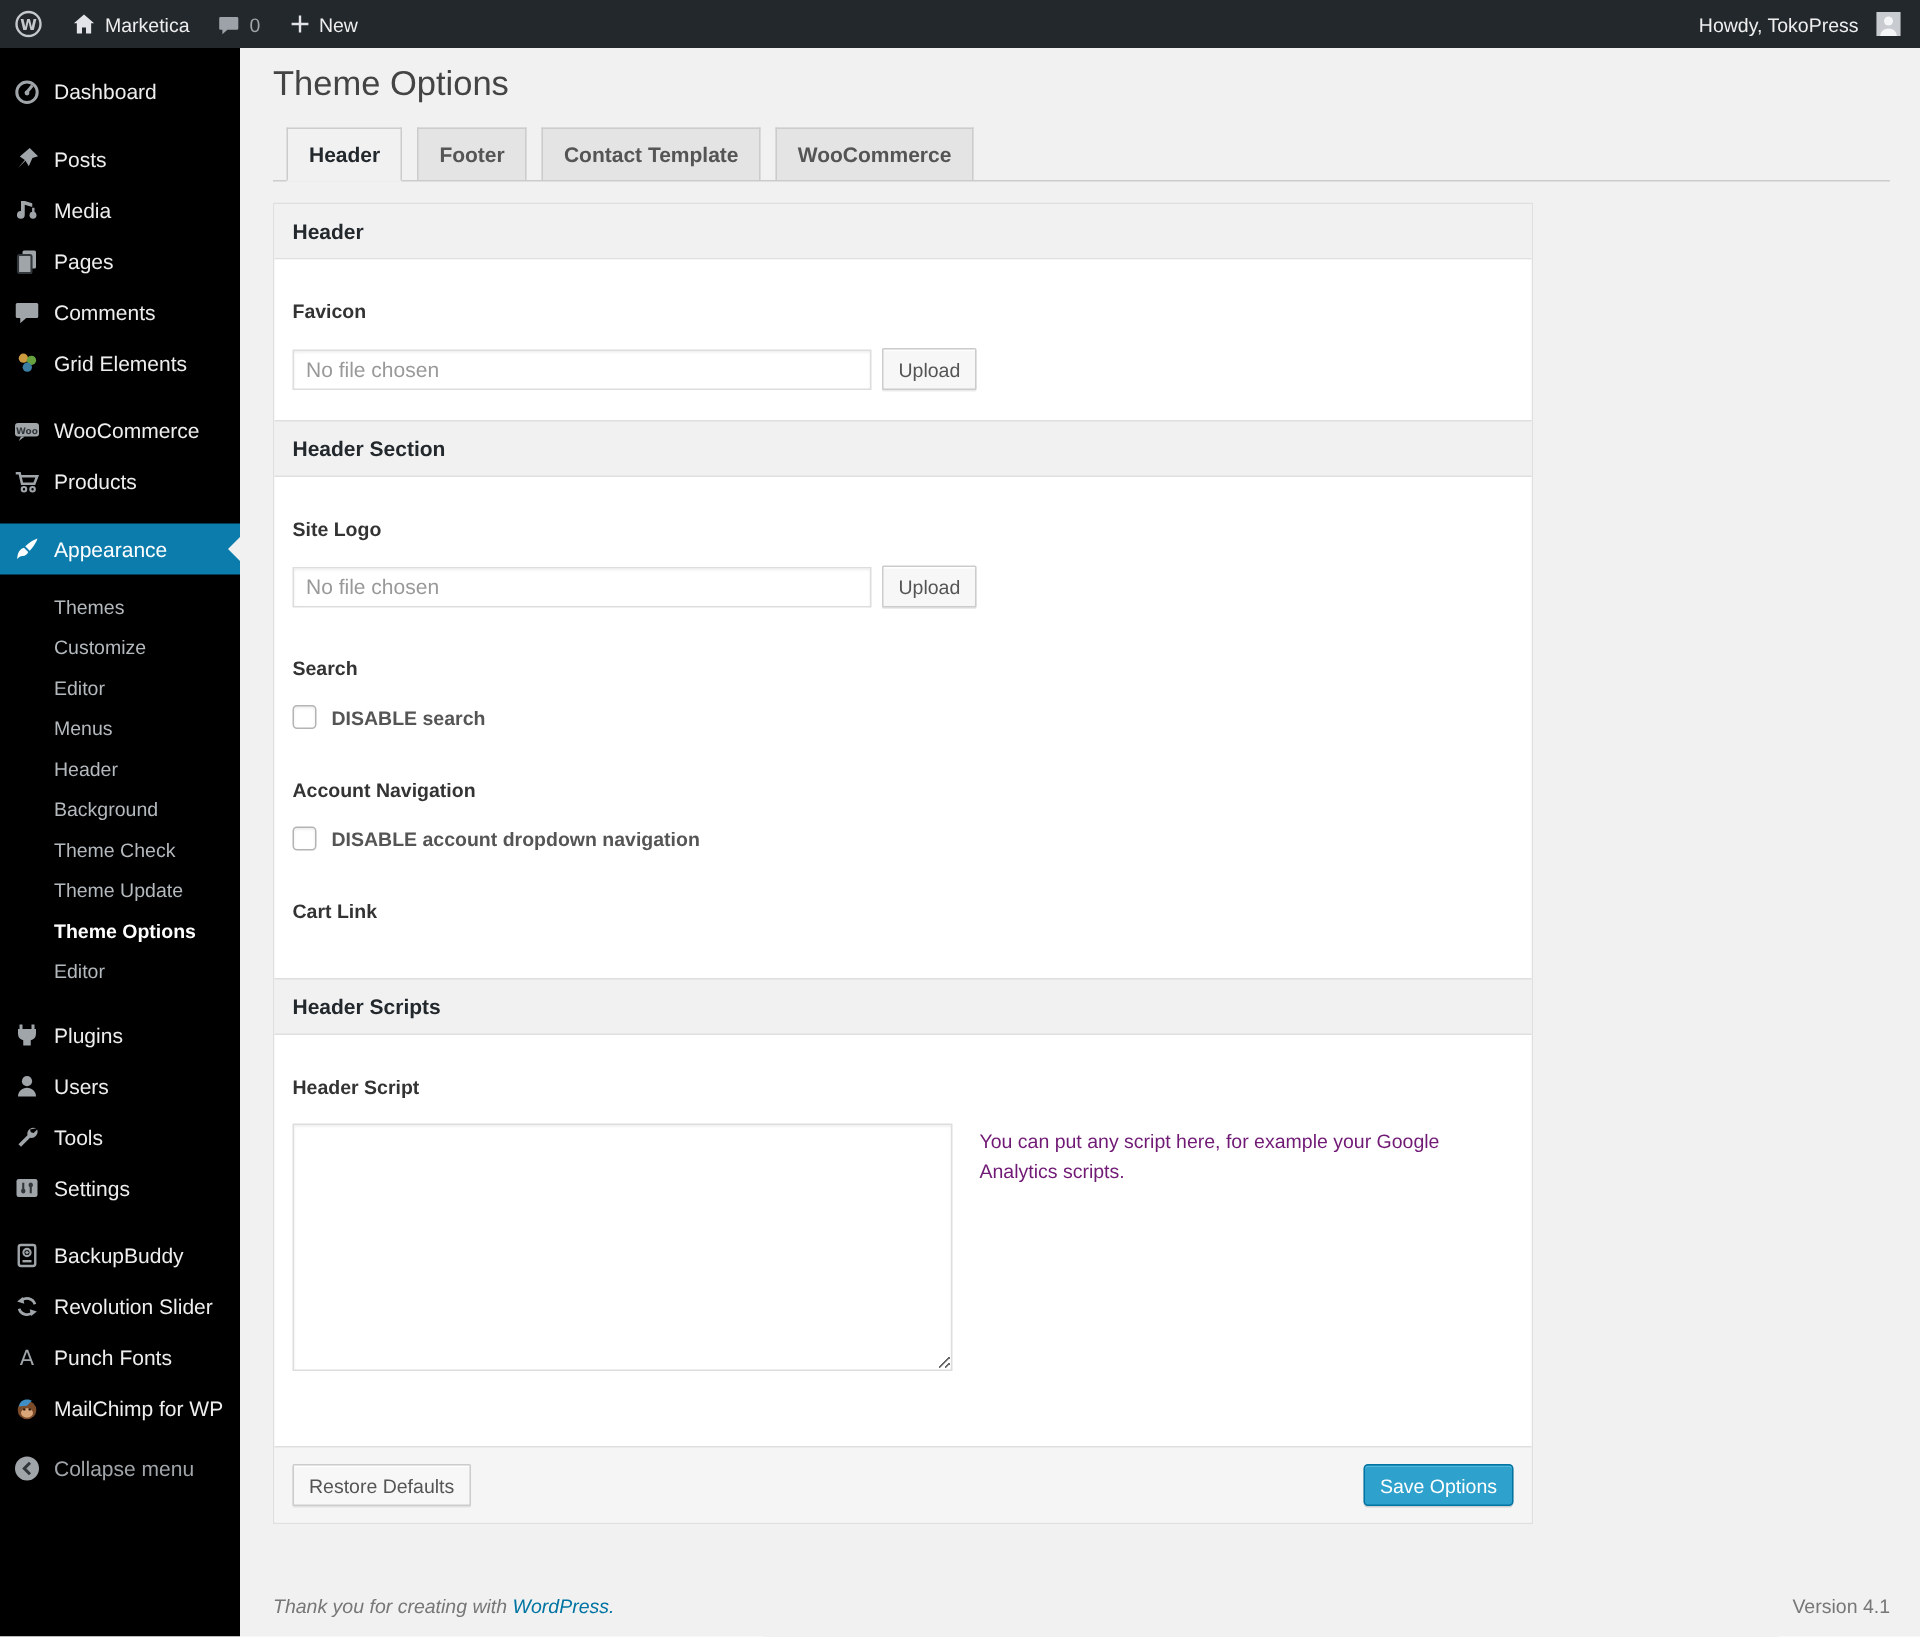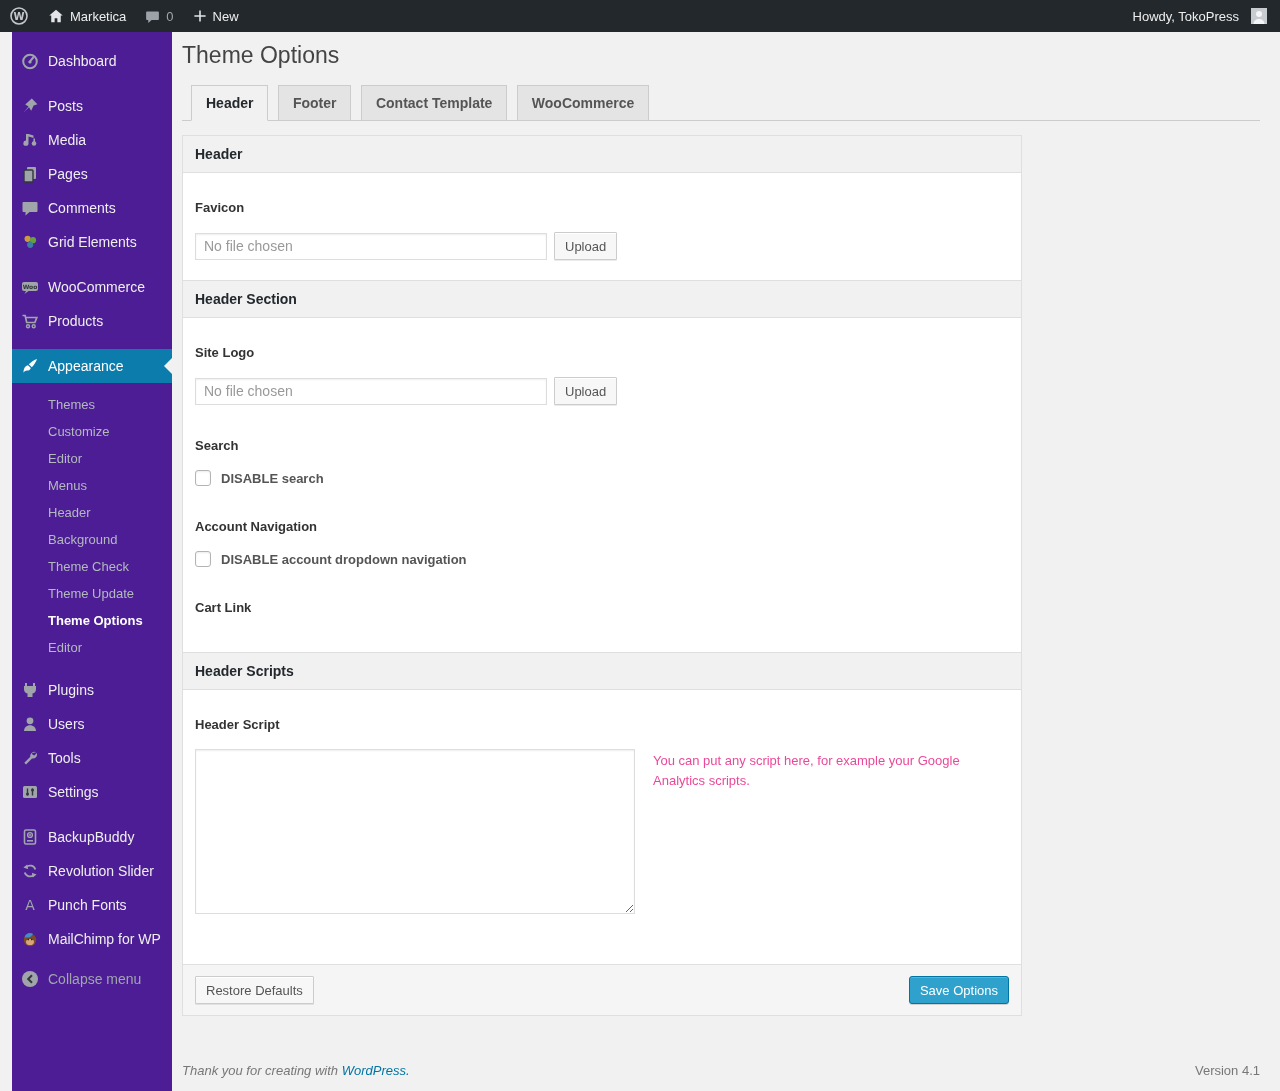--- a/index.html
+++ b/index.html
@@ -19,22 +19,22 @@
     display:flex; justify-content:space-between; align-items:stretch; z-index:20;
   }
   .ab-left, .ab-right { display:flex; align-items:stretch; }
   .ab-item { display:flex; align-items:center; gap:5px; padding:0 9px; cursor:pointer; }
   .ab-item .count { color:#a0a5aa; }
   .ab-item.howdy { padding-right:13px; color:#eee; }
   .avatar { width:16px; height:16px; margin-left:7px; background:#c8ccd0; overflow:hidden; display:block; }
 
   
   #sidebar {
-    position:absolute; top:32px; left:12px; bottom:0; width:160px;
-    background:#4c1d95; padding-top:12px; z-index:10;
+    position:absolute; top:32px; left:0; bottom:0; width:160px;
+    background:#000000; padding-top:12px; z-index:10;
   }
   .menu-item {
     position:relative; display:flex; align-items:center; height:34px;
     color:#eee; font-size:14px; cursor:pointer;
   }
   .menu-item .mi { width:20px; height:20px; margin:0 8px; flex:0 0 20px; display:flex; align-items:center; justify-content:center; }
   .menu-item .ml { white-space:nowrap; }
   .menu-sep { height:11px; }
   .menu-sep.small { height:6px; }
   .menu-item.current { background:#0c7cac; color:#fff; }
@@ -69,21 +69,21 @@
     background:#f1f1f1; padding:10px 12px; font-size:14px; font-weight:600;
     color:#23282d; border-bottom:1px solid #dfdfdf;
   }
   .panel-body + .panel-heading { border-top:1px solid #dfdfdf; }
   .panel-body { padding:27px 12px 20px; background:#fff; }
   .panel-body.scripts { padding-bottom:50px; }
   .group + .group { margin-top:33px; }
   .field-label { font-size:13px; font-weight:700; color:#333; margin-bottom:17px; }
   .upload-row { display:flex; align-items:center; gap:7px; }
   .upload-input {
-    width:352px; height:27px; border:1px solid #ddd; padding:0 8px;
+    width:386px; height:27px; border:1px solid #ddd; padding:0 8px;
     font-size:14px; color:#555; background:#fff; outline:none;
     box-shadow: inset 0 1px 2px rgba(0,0,0,.07);
     font-family:"Liberation Sans", sans-serif;
   }
   .upload-input::placeholder { color:#999; opacity:1; }
   .button {
     height:28px; padding:0 10px; border:1px solid #ccc; border-radius:1px;
     background:#f7f7f7; color:#555; font-size:13px; cursor:pointer;
     box-shadow: 0 1px 0 rgba(0,0,0,.08), inset 0 1px 0 #fff;
     font-family:"Liberation Sans", sans-serif;
@@ -100,21 +100,21 @@
     width:16px; height:16px; border:1px solid #b4b4b4; border-radius:3px;
     background:#fff; margin-right:10px; flex:0 0 16px; cursor:pointer;
     box-shadow: inset 0 1px 2px rgba(0,0,0,.08);
   }
   .script-row { display:flex; align-items:flex-start; }
   .script-textarea {
     width:440px; height:165px; border:1px solid #ddd; background:#fff;
     resize:both; outline:none; box-shadow: inset 0 1px 2px rgba(0,0,0,.07);
     font-family:"Liberation Sans", sans-serif; font-size:13px; padding:4px 6px; color:#333;
   }
-  .description { margin-left:18px; width:308px; font-size:13px; color:#ec4899; line-height:1.55; padding-top:2px; }
+  .description { margin-left:18px; width:308px; font-size:13px; color:#701a75; line-height:1.55; padding-top:2px; }
   .panel-footer {
     display:flex; justify-content:space-between; align-items:center;
     background:#f5f5f5; border-top:1px solid #dfdfdf; padding:11px 12px;
   }
 
   .page-footer {
     display:flex; justify-content:space-between; align-items:baseline;
     margin-top:47px; font-size:13px; color:#777;
   }
   .thanks { font-style:italic; }

